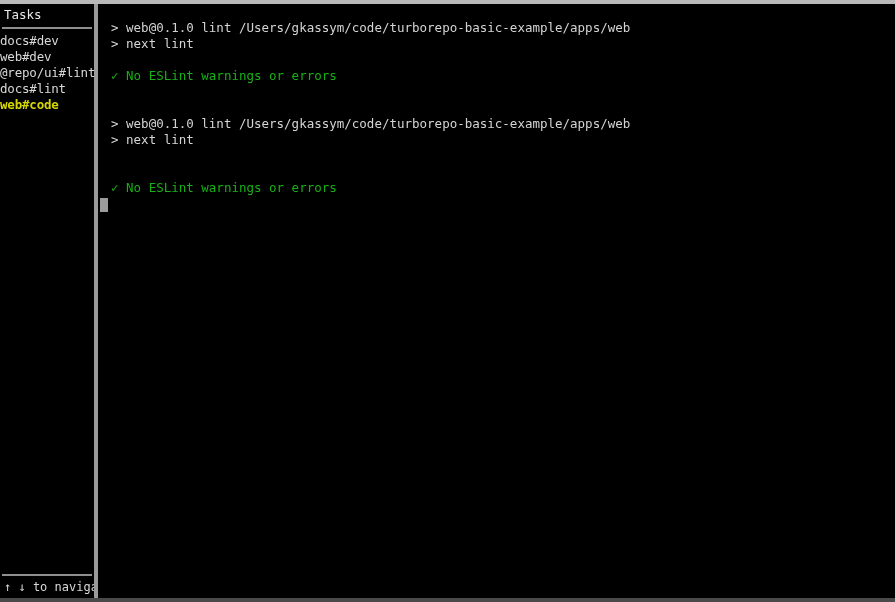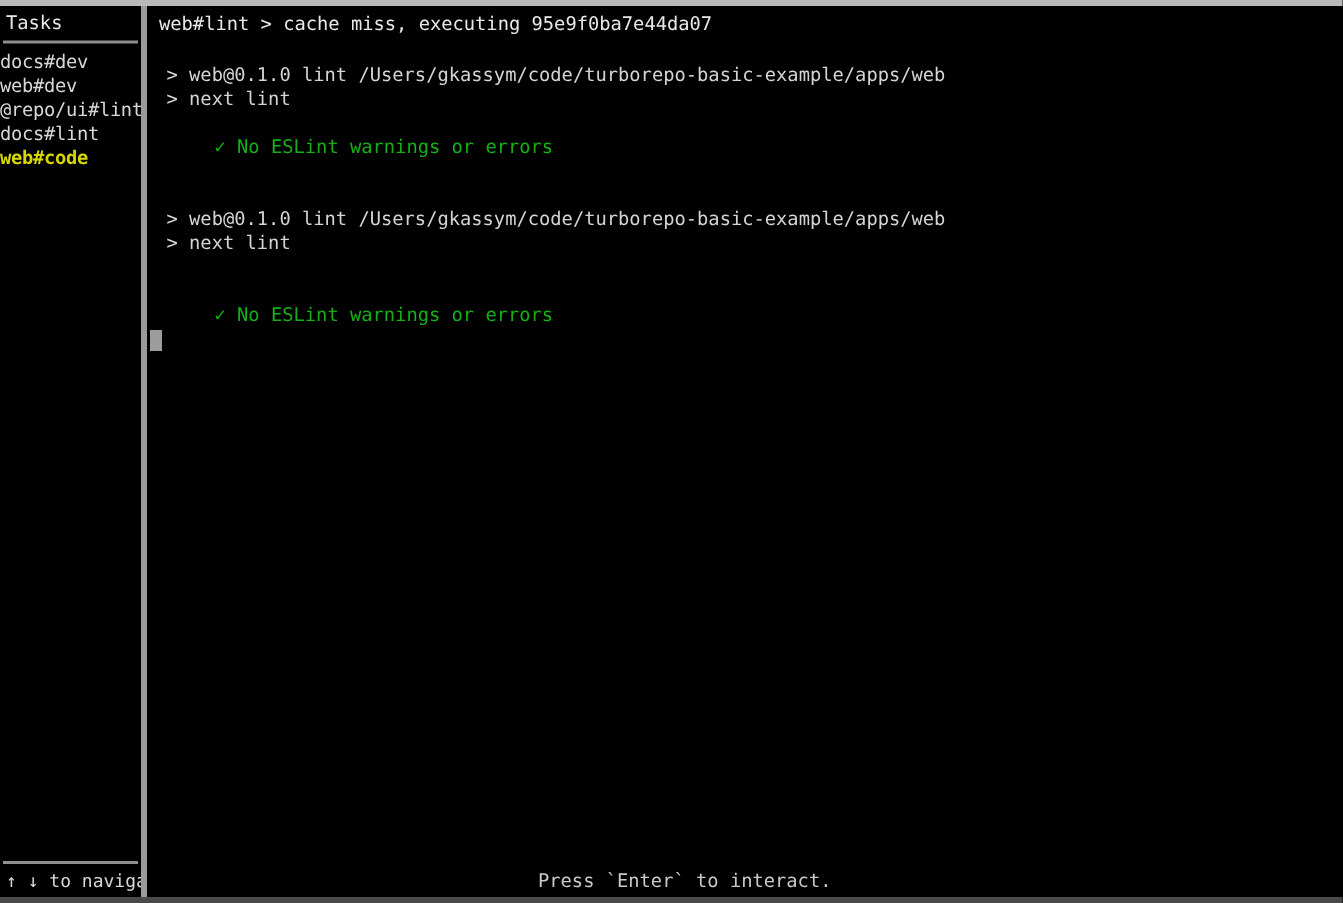--- a/index.html
+++ b/index.html
@@ -123,21 +123,21 @@
     position: relative;
   }
   .log-line {
     height: 16px;
     line-height: 16px;
     white-space: pre;
     color: #d4d4d4;
     font-size: 12.5px;
   }
   .log-line.blank { color: transparent; }
-  .log-line.success { color: #16b016; margin-left: 32px; }
+  .log-line.success { color: #16b016; }
   .cursor-line {
     height: 16px;
     line-height: 16px;
     position: relative;
   }
   .cursor {
     display: inline-block;
     width: 8px;
     height: 14px;
     background: #9c9c9c;
@@ -182,39 +182,37 @@
         <div class="task-item selected">web#code</div>
       </div>
 
     <div class="sidebar-footer-rule"></div>
 
     <div class="sidebar-footer">↑ ↓ to navigat</div>
   </div>
 
   <div class="main">
 
-    <div class="pane-header">web#lint &gt; cache miss, executing 95e9f0ba7e44da07</div>
 
     <div class="log" id="log-output">
         <div class="log-line blank"></div>
         <div class="log-line">&gt; web@0.1.0 lint /Users/gkassym/code/turborepo-basic-example/apps/web</div>
         <div class="log-line">&gt; next lint</div>
         <div class="log-line blank"></div>
         <div class="log-line success">✓ No ESLint warnings or errors</div>
         <div class="log-line blank"></div>
         <div class="log-line blank"></div>
         <div class="log-line">&gt; web@0.1.0 lint /Users/gkassym/code/turborepo-basic-example/apps/web</div>
         <div class="log-line">&gt; next lint</div>
         <div class="log-line blank"></div>
         <div class="log-line blank"></div>
         <div class="log-line success">✓ No ESLint warnings or errors</div>
       </div>
 
     <div class="cursor-line" id="cursor-line">
       <span class="cursor"></span>
     </div>
 
-    <div class="main-footer">Press `Enter` to interact.</div>
   </div>
 
 </div>
 
 <div class="win-edge-bottom"></div>
 
 </body></html>

